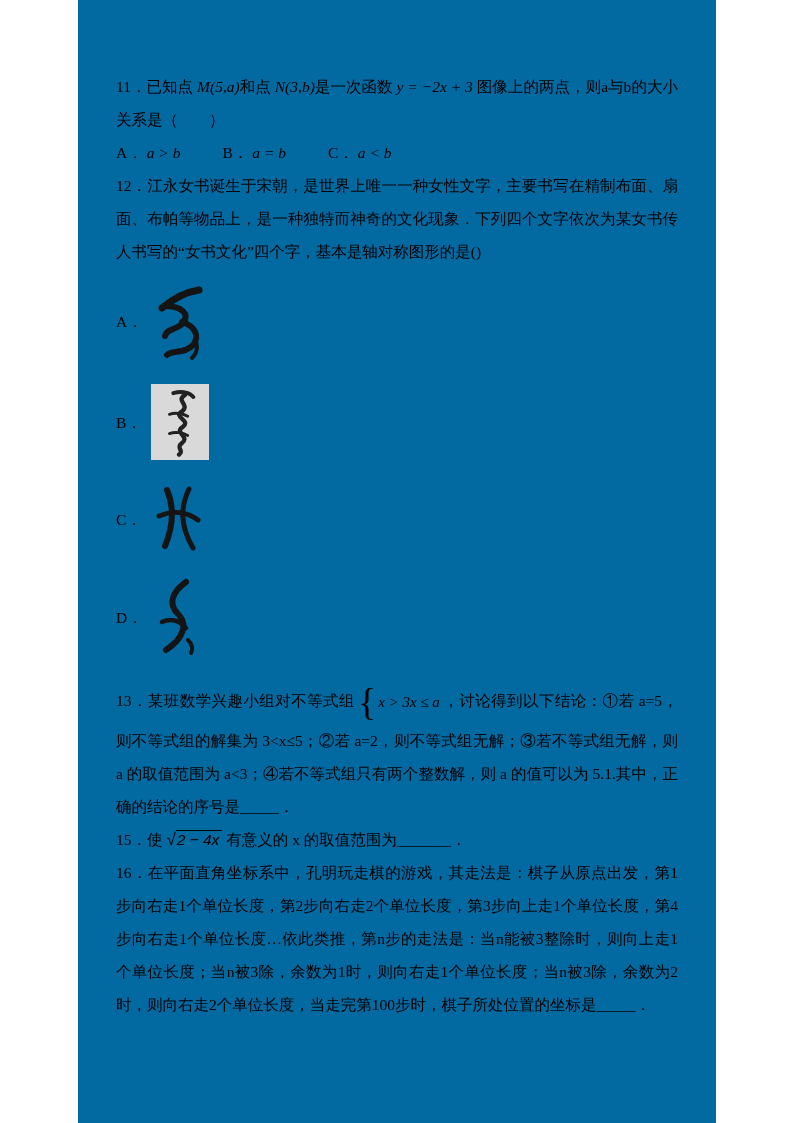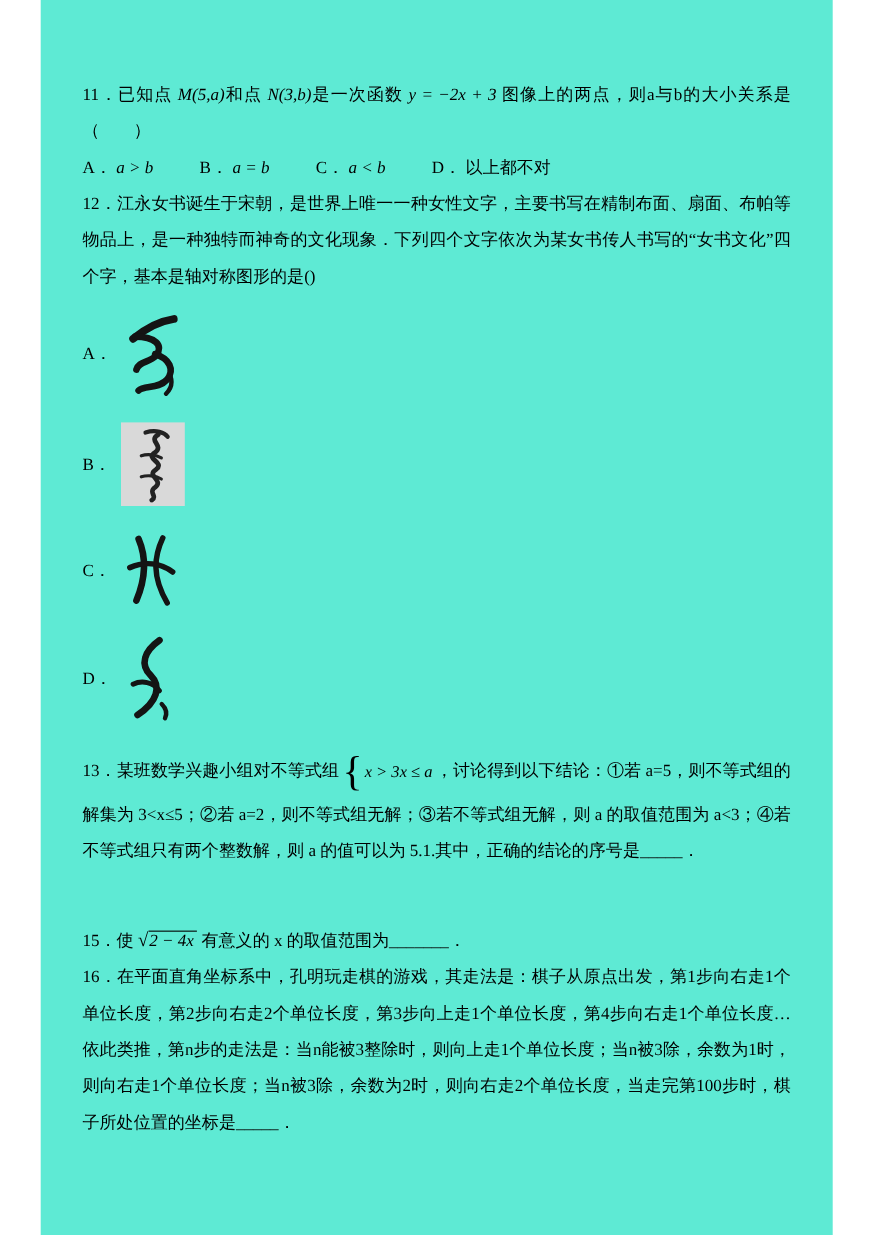--- a/index.html
+++ b/index.html
@@ -1,22 +1,22 @@
 <!DOCTYPE html>
 <html><head>
 <meta charset="utf-8">
 <style>
   * { box-sizing: border-box; }
   html, body { margin: 0; padding: 0; background: #ffffff; }
   .page {
     position: relative;
-    width: 720px;
+    width: 638px;
     height: 1123px;
     margin: 0 auto;
-    background: #5eead4;
+    background: #0369a1;
     color: #000000;
     padding: 70px 38px 0 38px;
     overflow: hidden;
     font-family: "Liberation Serif", "DejaVu Serif", serif;
     font-size: 15.5px;
     line-height: 33px;
   }
   .para { margin: 0; text-align: justify; }
   .math {
     font-family: "Liberation Serif", "DejaVu Serif", serif;
@@ -39,42 +39,41 @@
   }
   .sys-rows {
     display: flex;
     flex-direction: row;
     font-family: "Liberation Serif", "DejaVu Serif", serif;
     font-style: italic;
     font-size: 15px;
     line-height: 21px;
     padding-left: 2px;
   }
-  .sqrt-wrap { display: inline-block; white-space: nowrap; font-family: Liberation Serif, serif; margin-top: 48px; }
+  .sqrt-wrap { display: inline-block; white-space: nowrap; font-family: Liberation Sans, sans-serif; }
   .sqrt-sign { font-style: normal; font-size: 17px; }
   .radicand { border-top: 1.2px solid #000; font-style: italic; padding: 0 3px 0 1px; }
 </style>
 </head>
 <body>
 
 <div class="page">
 
   <p class="para">
     <span>11．已知点</span>
     <span class="math">M(5,a)</span><span>和点</span>
     <span class="math">N(3,b)</span><span>是一次函数</span>
     <span class="math">y = −2x + 3</span>
     <span>图像上的两点，则a与b的大小关系是（　　）</span>
   </p>
 
   <div class="options-row">
     <span class="option"><span class="opt-label">A．</span><span class="math">a &gt; b</span></span>
     <span class="option"><span class="opt-label">B．</span><span class="math">a = b</span></span>
     <span class="option"><span class="opt-label">C．</span><span class="math">a &lt; b</span></span>
-    <span class="option"><span class="opt-label">D．</span><span>以上都不对</span></span>
   </div>
 
   <p class="para">
     <span>12．江永女书诞生于宋朝，是世界上唯一一种女性文字，主要书写在精制布面、扇面、布帕等物品上，是一种独特而神奇的文化现象．下列四个文字依次为某女书传人书写的“女书文化”四个字，基本是轴对称图形的是()</span>
   </p>
 
   <div class="choice-row first">
     <span>A．</span>
     <span class="choice-img">
       <svg width="55" height="78" viewBox="0 0 55 78">

